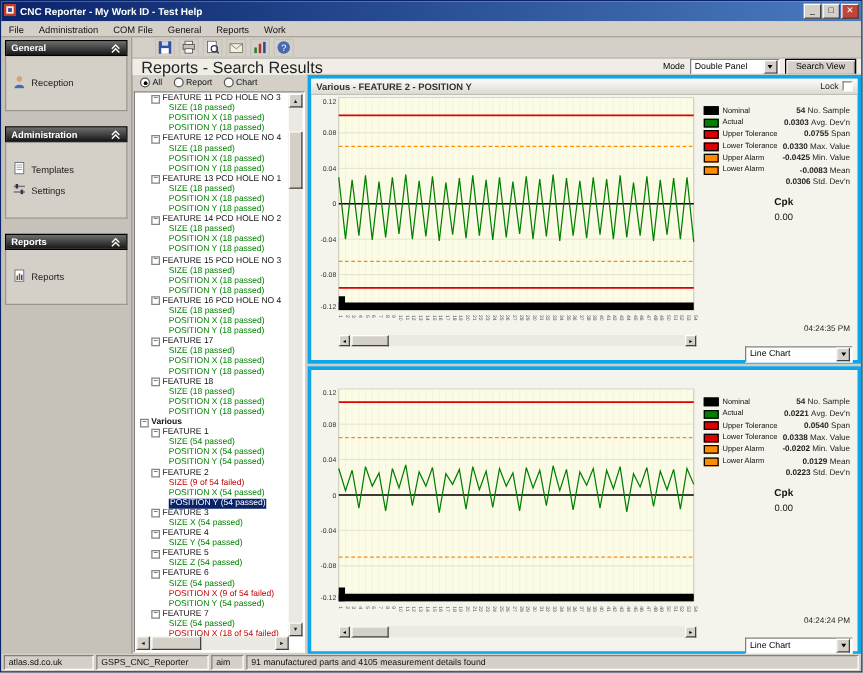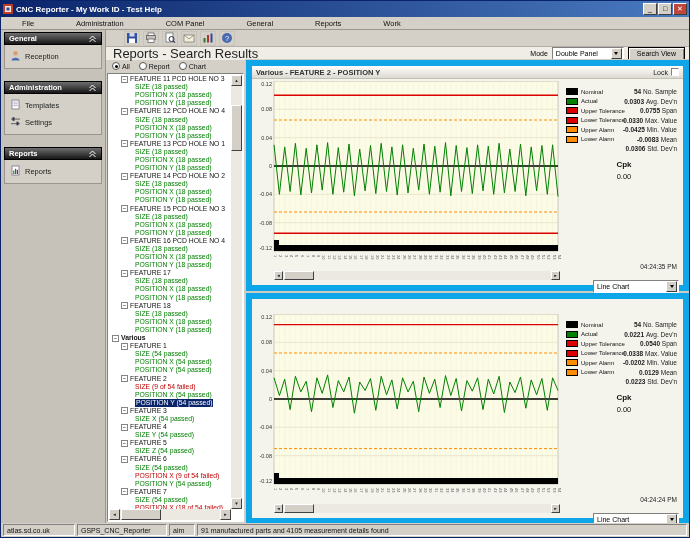--- a/index.html
+++ b/index.html
@@ -5,31 +5,31 @@
 *{margin:0;padding:0;box-sizing:border-box}
 html,body{width:690px;height:538px;overflow:hidden;font-family:"Liberation Sans",sans-serif;background:#808080}
 .window{position:relative;width:690px;height:538px;background:#d4d0c8;border:1px solid #0a246a;overflow:hidden}
 
 .titlebar{position:absolute;left:0;top:0;right:0;height:16px;background:linear-gradient(to right,#0a246a,#4a7ac0);display:flex;align-items:center;padding:0 2px;color:#fff}
 .title-text{font-size:8px;font-weight:bold;margin-left:3px;flex:1;white-space:nowrap}
 .win-btn{width:14px;height:12px;background:#d4d0c8;border:1px solid;border-color:#fff #404040 #404040 #fff;font-size:7px;line-height:10px;text-align:center;color:#000;margin-left:1px;cursor:default}
 .win-btn.close{background:#c0453a;color:#fff}
 
 .menubar{position:absolute;left:0;top:16px;right:0;height:13px;background:#d4d0c8;border-bottom:1px solid #9a968e;display:flex;align-items:center;font-size:7.5px;color:#111}
-.menu-item{padding:1px 21px}
+.menu-item{padding:1px 6px}
 
 .toolbar{position:absolute;left:105px;top:29px;right:0;height:17px;background:#d4d0c8;border-bottom:1px solid #b4b0a8;display:flex;align-items:center}
 .tb-icons{margin-left:18px;display:flex;gap:3px;align-items:center}
 .tb-btn{width:16px;height:15px;display:flex;align-items:center;justify-content:center;border:1px solid #c8c4bc;background:#d4d0c8}
 
 .sidebar{position:absolute;left:0;top:29px;width:105px;bottom:14px;background:#c6c2ba;border-right:1px solid #9a968e;padding:2px 3px}
 .group{margin-bottom:12px}
 .group-header{height:13px;background:linear-gradient(#6e6e6e,#161616);color:#fff;font-size:7.5px;font-weight:bold;display:flex;align-items:center;padding:0 4px;border:1px solid #000}
 .group-header .chev{margin-left:auto;display:flex}
-.group-body{background:#d4d0c8;border:1px solid #9a968e;border-top:none;padding:3px 2px}
+.group-body{background:#d4d0c8;border:1px solid #9a968e;border-top:none;padding:13px 2px}
 .side-item{display:flex;align-items:center;gap:4px;font-size:7.5px;padding:2px 3px;color:#222}
 
 .content-header{position:absolute;left:105px;top:46px;right:0;height:13px;background:#efede6;display:flex;align-items:center}
 .page-title{font-size:13px;font-weight:normal;color:#222;margin-left:7px;flex:1}
 .mode-wrap{display:flex;align-items:center;gap:4px;margin-right:4px;font-size:7px}
 .combo{background:#fff;border:1px solid;border-color:#808080 #fff #fff #808080;height:13px;display:flex;align-items:center;font-size:7px;padding-left:3px}
 .combo .cval{flex:1;white-space:nowrap;overflow:hidden}
 .arrow-btn{width:11px;height:11px;background:#d4d0c8;border:1px solid;border-color:#fff #404040 #404040 #fff;display:flex;align-items:center;justify-content:center;margin:0 1px}
 .arrow-down{width:0;height:0;border-left:2.5px solid transparent;border-right:2.5px solid transparent;border-top:3.5px solid #000}
 .push-btn{height:14px;background:#d4d0c8;border:1px solid #000;box-shadow:inset 1px 1px 0 #fff,inset -1px -1px 0 #808080;font-size:7px;padding:0 8px;font-family:"Liberation Sans",sans-serif}
@@ -47,21 +47,21 @@
 .t-bold{font-weight:bold}
 .t-passed{color:#008000}
 .t-failed{color:#c00000}
 .t-sel{background:#0a246a;color:#fff;padding:0 1px}
 .vscroll{position:absolute;top:1px;right:1px;bottom:12px;width:11px;background:#ece9e2}
 .hscroll{position:absolute;left:1px;bottom:1px;right:12px;height:11px;background:#ece9e2}
 .sc-btn{position:absolute;width:11px;height:11px;background:#d4d0c8;border:1px solid;border-color:#fff #404040 #404040 #fff;font-size:4.5px;line-height:9px;text-align:center;color:#222}
 .sc-thumb{position:absolute;background:#d4d0c8;border:1px solid;border-color:#fff #404040 #404040 #fff}
 
 .charts-bg{position:absolute;left:244px;top:58px;right:0;bottom:14px;background:#cfccc4}
-.chart-panel{position:absolute;left:245px;width:443px;height:231px;background:#f4f3ec;border:6px solid #0ea5e9}
+.chart-panel{position:absolute;left:245px;width:443px;height:231px;background:#f4f3ec;border:3px solid #0ea5e9}
 .panel-header{position:absolute;left:0;top:0;right:0;height:13px;background:linear-gradient(#fdfdfb,#dddad2);border-bottom:1px solid #c2bfb7;display:flex;align-items:center}
 .panel-title{font-size:7.5px;font-weight:bold;color:#333;margin-left:4px;flex:1}
 .lock-wrap{display:flex;align-items:center;gap:3px;margin-right:4px;font-size:7px;color:#222}
 .checkbox{width:8px;height:8px;background:#fff;border:1px solid;border-color:#808080 #fff #fff #808080;display:inline-block}
 .chart-plot{position:absolute;left:2px;top:15px;width:308px;height:190px}
 .legend{position:absolute;left:314px;top:21px}
 .legend-row{display:flex;align-items:center;gap:3px;height:9.5px}
 .legend-swatch{width:12px;height:7px;border:1px solid #000;flex:none}
 .legend-label{font-size:6px;color:#111;white-space:nowrap}
 .stats{position:absolute;right:6px;top:21px;width:118px;text-align:right}
@@ -95,21 +95,21 @@
         </svg></span>
     <span class="title-text">CNC Reporter - My Work ID - Test Help</span>
     <span class="win-btn">_</span>
     <span class="win-btn">□</span>
     <span class="win-btn close">✕</span>
   </div>
 
   <div class="menubar" id="menubar">
       <span class="menu-item">File</span>
       <span class="menu-item">Administration</span>
-      <span class="menu-item">COM Panel</span>
+      <span class="menu-item">COM File</span>
       <span class="menu-item">General</span>
       <span class="menu-item">Reports</span>
       <span class="menu-item">Work</span>
     </div>
 
   <div class="sidebar" id="sidebar">
       <div class="group">
         <div class="group-header">
           <span>General</span>
           <span class="chev">

